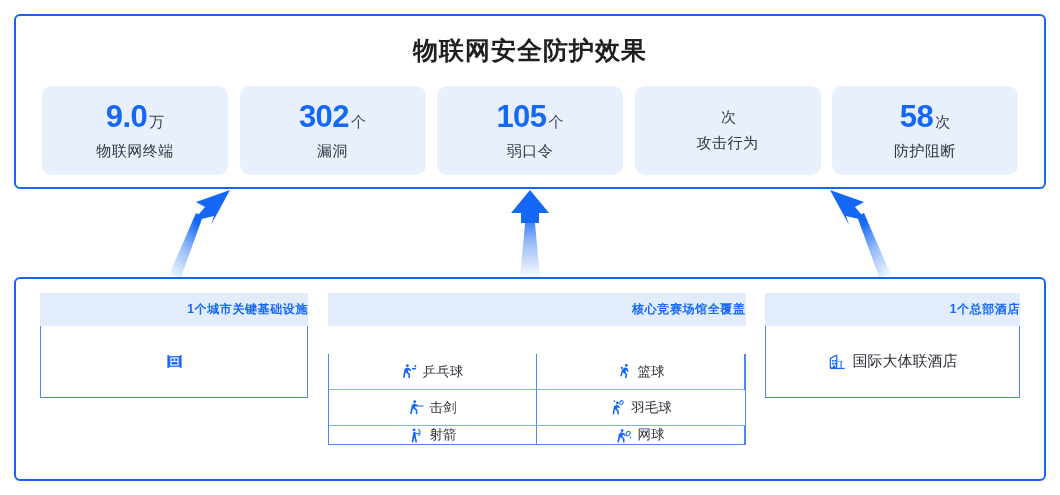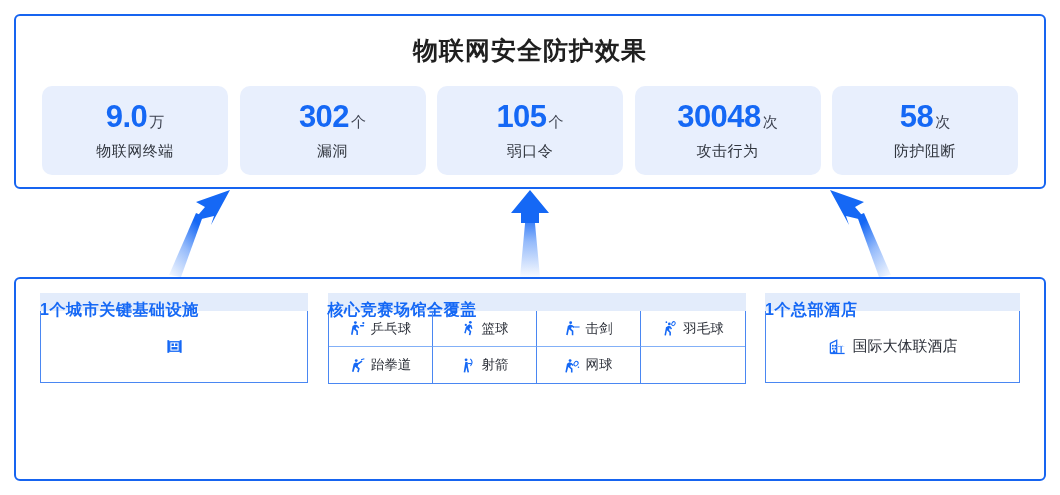--- a/index.html
+++ b/index.html
@@ -113,25 +113,25 @@
 
   .zone {
     box-sizing: border-box;
   }
   .zone-left   { width: 268px; }
   .zone-center { width: 418px; }
   .zone-right  { width: 255px; }
 
   .zone-header {
     background: #e3ecfb;
-    text-align: left;
-    font-size: 16px;
+    text-align: right;
+    font-size: 12px;
     font-weight: bold;
     color: #1568f5;
-    height: 18px;
+    height: 33px;
     line-height: 33px;
     letter-spacing: 0.6px;
   }
   .zone-body {
     border: 1px solid #4a87f2;
     border-top: none;
     box-sizing: border-box;
   }
   .zone-body.single {
     height: 72px;
@@ -143,22 +143,23 @@
     display: flex;
     align-items: center;
     gap: 6px;
     font-size: 15px;
     color: #2b2f38;
   }
 
   
   .sports-grid {
     display: grid;
-    grid-template-columns: repeat(4, 1fr);
+    grid-template-columns: repeat(2, 1fr);
     grid-template-rows: 36px 36px;
+    margin-top: 28px;
   }
   .sport-cell {
     border-right: 1px solid #4a87f2;
     border-bottom: 1px solid #83b0f7;
     display: flex;
     align-items: center;
     justify-content: center;
     gap: 5px;
     font-size: 13.5px;
     color: #2b2f38;
@@ -208,21 +209,20 @@
       <div class="stat-card">
         <div class="stat-value-line">
           <span class="stat-number">105</span>
           <span class="stat-unit">个</span>
         </div>
         <div class="stat-label">弱口令</div>
       </div>
 
       <div class="stat-card">
         <div class="stat-value-line">
-          <span class="stat-number">30048</span>
           <span class="stat-unit">次</span>
         </div>
         <div class="stat-label">攻击行为</div>
       </div>
 
       <div class="stat-card">
         <div class="stat-value-line">
           <span class="stat-number">58</span>
           <span class="stat-unit">次</span>
         </div>
@@ -333,30 +333,20 @@
                 <svg width="17" height="17" viewBox="0 0 24 24" fill="#1568f5">
                   <circle cx="11.8" cy="5.6" r="1.9"></circle>
                   <path d="M10.6 8 L13.8 9 L15.6 12.4 L13.8 13.4 L12.4 11 L11.4 14.2 L14 17 L14 22 L11.8 22 L11.8 17.8 L8.4 14.6 L7 22 L4.9 21.6 L7 10.2 Z"></path>
                   <ellipse cx="17.6" cy="5.2" rx="2.2" ry="3" transform="rotate(35 17.6 5.2)" fill="none" stroke="#1568f5" stroke-width="1.4"></ellipse>
                   <circle cx="7.6" cy="3" r="1.2"></circle>
                 </svg>
               </span>
               <span>羽毛球</span>
             </div>
 
-            <div class="sport-cell">
-              <span class="ico">
-                <svg width="17" height="17" viewBox="0 0 24 24" fill="#1568f5">
-                  <circle cx="10.2" cy="5" r="2"></circle>
-                  <path d="M9 7.6 L12.4 8.4 L17.8 5 L19 6.8 L13 11 L12.2 13.4 L15.2 16.4 L13.8 21.6 L11.6 21 L12.6 16.8 L8.6 13.6 L6.4 21 L4.2 20.4 L6.6 9.4 Z"></path>
-                  <path d="M16.8 3 L21.4 1.6 L21.9 3.2 L17.4 4.6 Z"></path>
-                </svg>
-              </span>
-              <span>跆拳道</span>
-            </div>
 
 
             <div class="sport-cell">
               <span class="ico">
                 <svg width="17" height="17" viewBox="0 0 24 24" fill="#1568f5">
                   <circle cx="8.6" cy="4" r="2"></circle>
                   <path d="M7.6 6.6 L11 7.4 L11 12.6 L12.8 21.6 L10.6 22 L9 14.6 L7.4 22 L5.2 21.6 L6.6 12.6 Z"></path>
                   <path d="M11.4 8.4 L16.4 8.4 L16.4 10 L11.4 10 Z"></path>
                   <path d="M14.6 2.6 Q19.4 7 14.8 12.4" fill="none" stroke="#1568f5" stroke-width="1.5"></path>
                 </svg>

